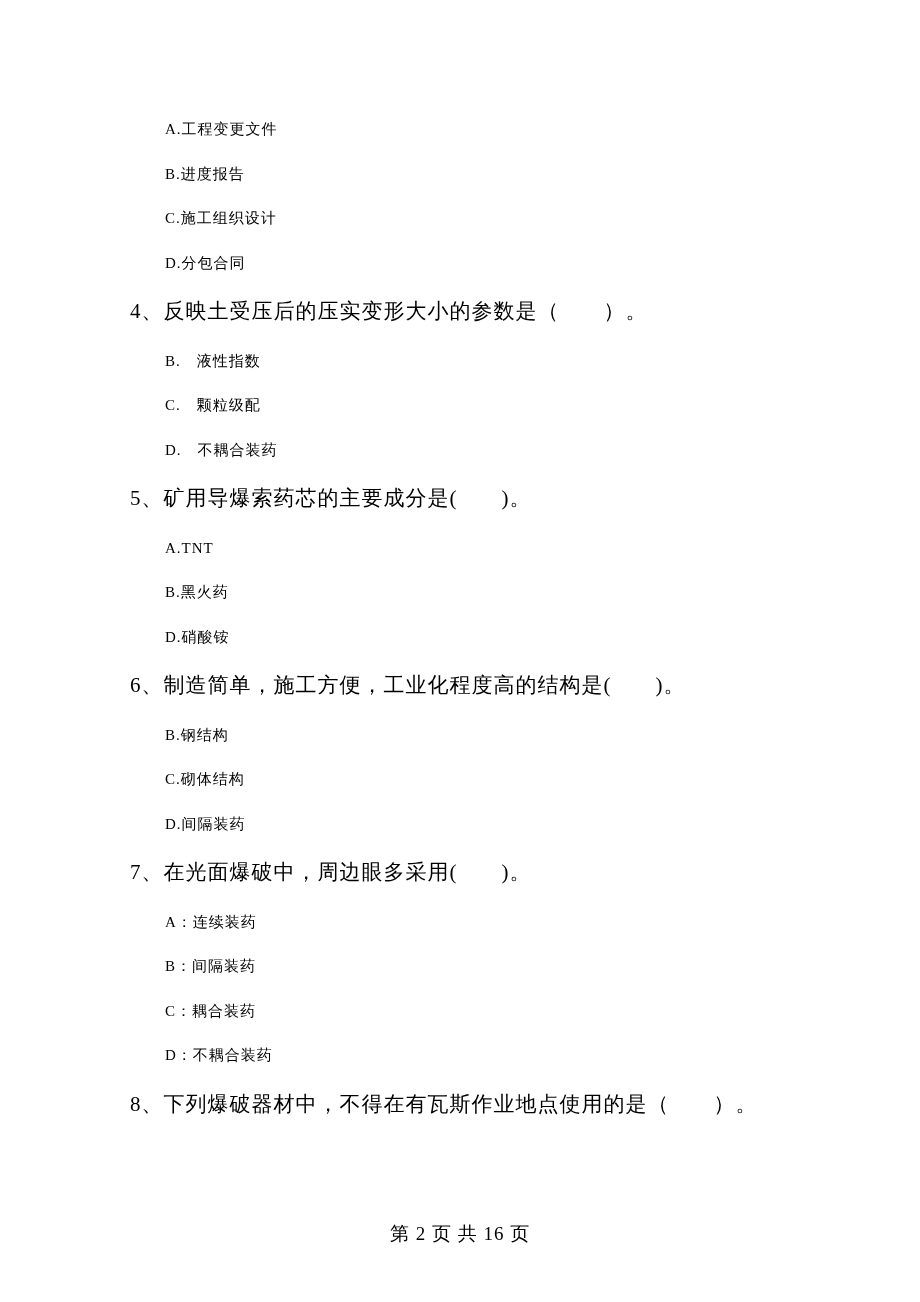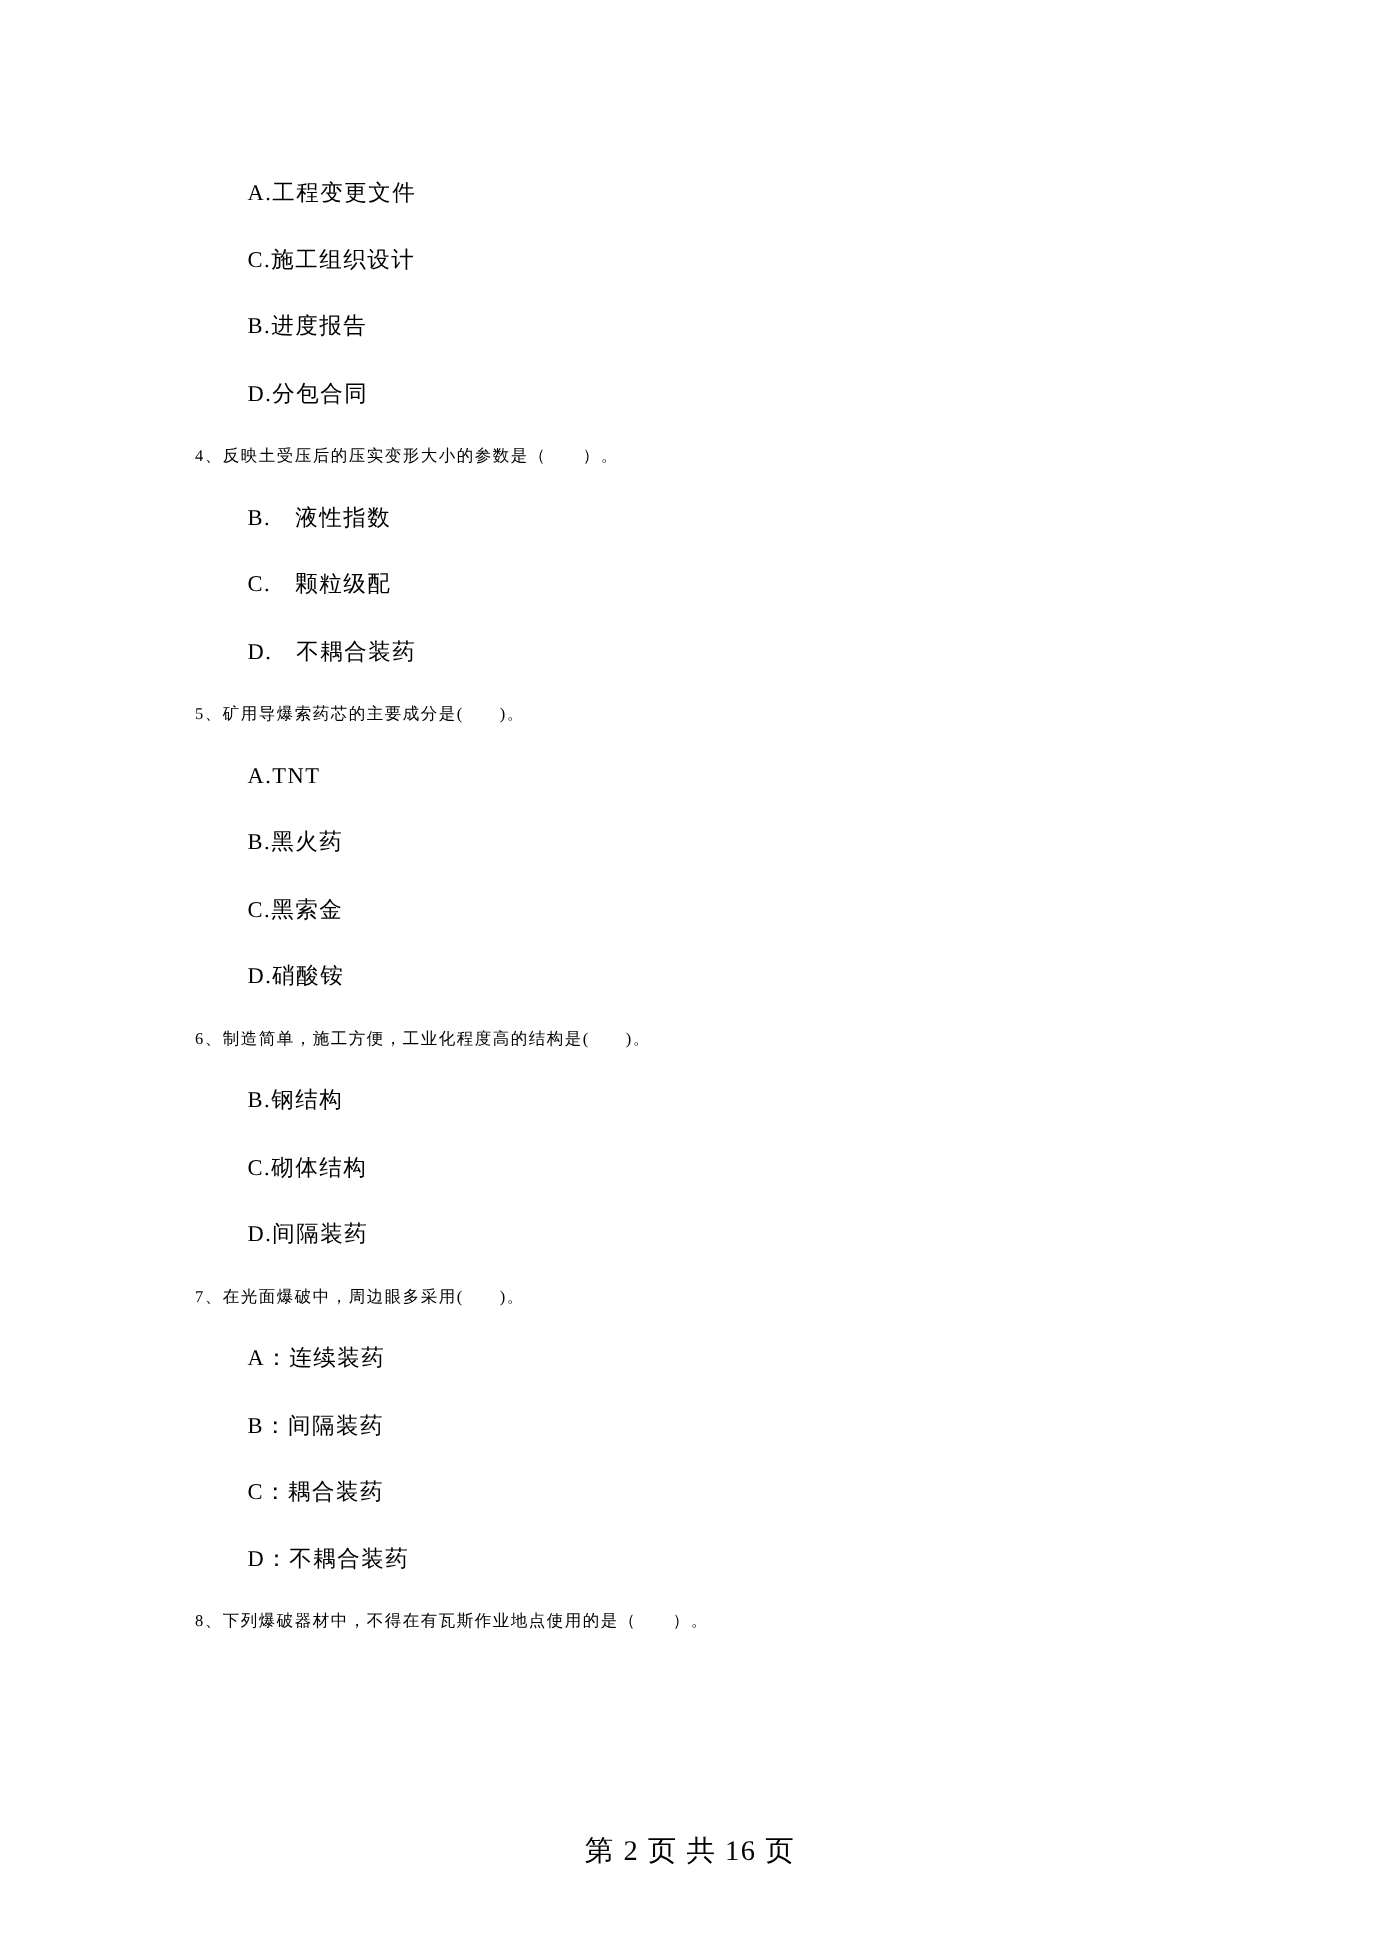--- a/index.html
+++ b/index.html
@@ -22,21 +22,21 @@
       padding-right: 130px;
     }
     .option {
       font-size: 15px;
       line-height: 1.5;
       margin-bottom: 22px;
       padding-left: 35px;
       letter-spacing: 1px;
     }
     .question {
-      font-size: 11px;
+      font-size: 21px;
       line-height: 1.5;
       margin-bottom: 22px;
       margin-top: 3px;
       letter-spacing: 1px;
     }
     .footer {
       position: absolute;
       bottom: 55px;
       left: 0;
       right: 0;
@@ -44,33 +44,32 @@
       font-size: 19px;
       letter-spacing: 1px;
     }
   </style>
 </head>
 <body>
 
 <div class="content">
 
   <div class="option">A.工程变更文件</div>
+  <div class="option">B.进度报告</div>
   <div class="option">C.施工组织设计</div>
-  <div class="option">B.进度报告</div>
   <div class="option">D.分包合同</div>
 
   <div class="question">4、反映土受压后的压实变形大小的参数是（　　）。</div>
   <div class="option">B.　液性指数</div>
   <div class="option">C.　颗粒级配</div>
   <div class="option">D.　不耦合装药</div>
 
   <div class="question">5、矿用导爆索药芯的主要成分是(　　)。</div>
   <div class="option">A.TNT</div>
   <div class="option">B.黑火药</div>
-  <div class="option">C.黑索金</div>
   <div class="option">D.硝酸铵</div>
 
   <div class="question">6、制造简单，施工方便，工业化程度高的结构是(　　)。</div>
   <div class="option">B.钢结构</div>
   <div class="option">C.砌体结构</div>
   <div class="option">D.间隔装药</div>
 
   <div class="question">7、在光面爆破中，周边眼多采用(　　)。</div>
   <div class="option">A：连续装药</div>
   <div class="option">B：间隔装药</div>

